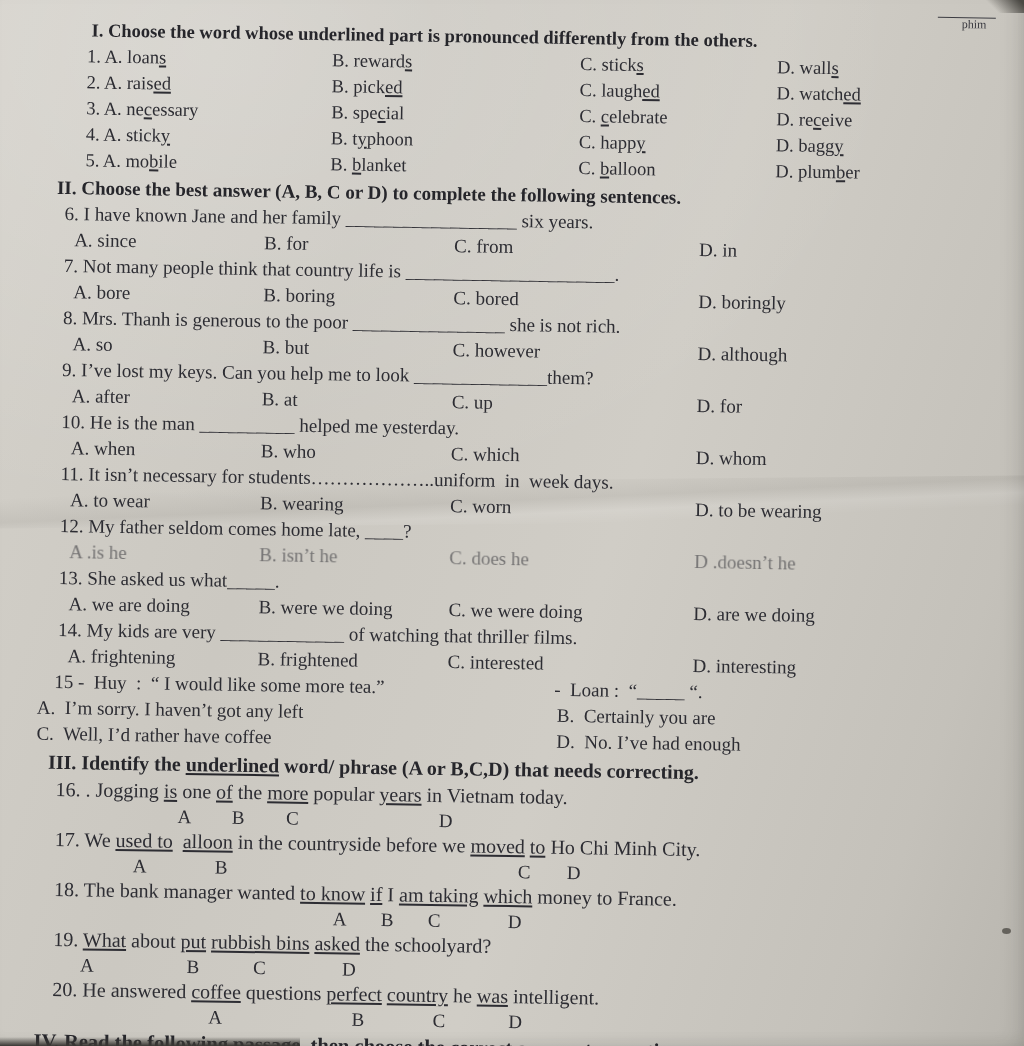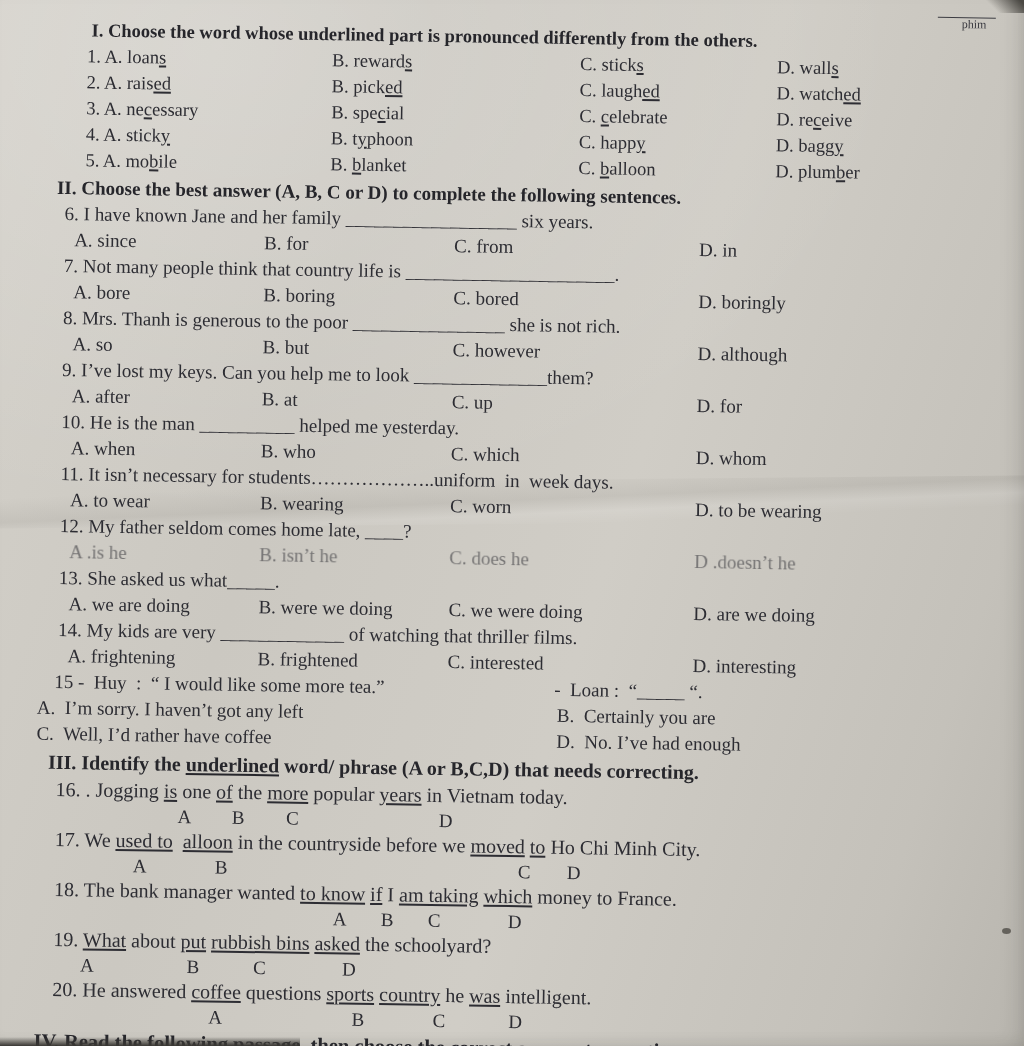--- a/index.html
+++ b/index.html
@@ -192,21 +192,21 @@
             <span class="letter" style="left: 43.2%;">C</span>
             <span class="letter" style="left: 51%;">D</span>
           </div>
           <div class="s3-line">19. <u>What</u> about <u>put</u> <u>rubbish bins</u> <u>asked</u> the schoolyard?</div>
           <div class="letters">
             <span class="letter" style="left: 9.3%;">A</span>
             <span class="letter" style="left: 19.7%;">B</span>
             <span class="letter" style="left: 26.2%;">C</span>
             <span class="letter" style="left: 34.9%;">D</span>
           </div>
-          <div class="s3-line">20. He answered <u>coffee</u> questions <u>sports</u> <u>country</u> he <u>was</u> intelligent.</div>
+          <div class="s3-line">20. He answered <u>coffee</u> questions <u>perfect</u> <u>country</u> he <u>was</u> intelligent.</div>
           <div class="letters">
             <span class="letter" style="left: 21.9%;">A</span>
             <span class="letter" style="left: 35.9%;">B</span>
             <span class="letter" style="left: 43.8%;">C</span>
             <span class="letter" style="left: 51.2%;">D</span>
           </div>
         </div>
     </div>
 
     <div id="sec4" class="sec">

